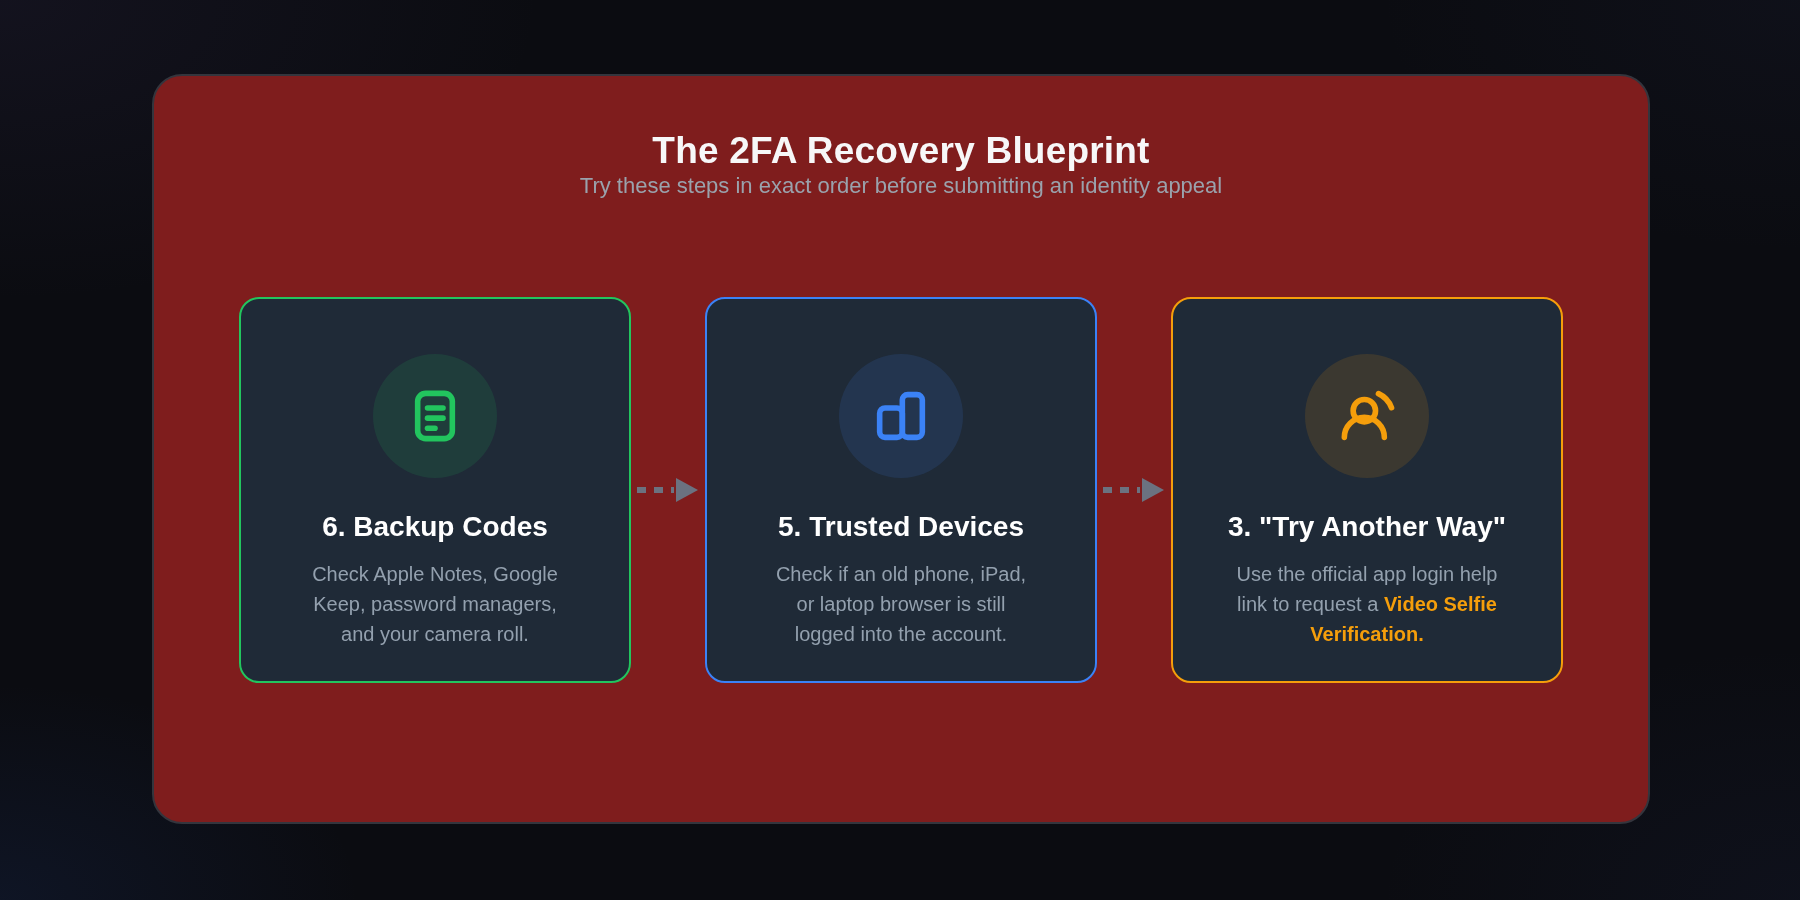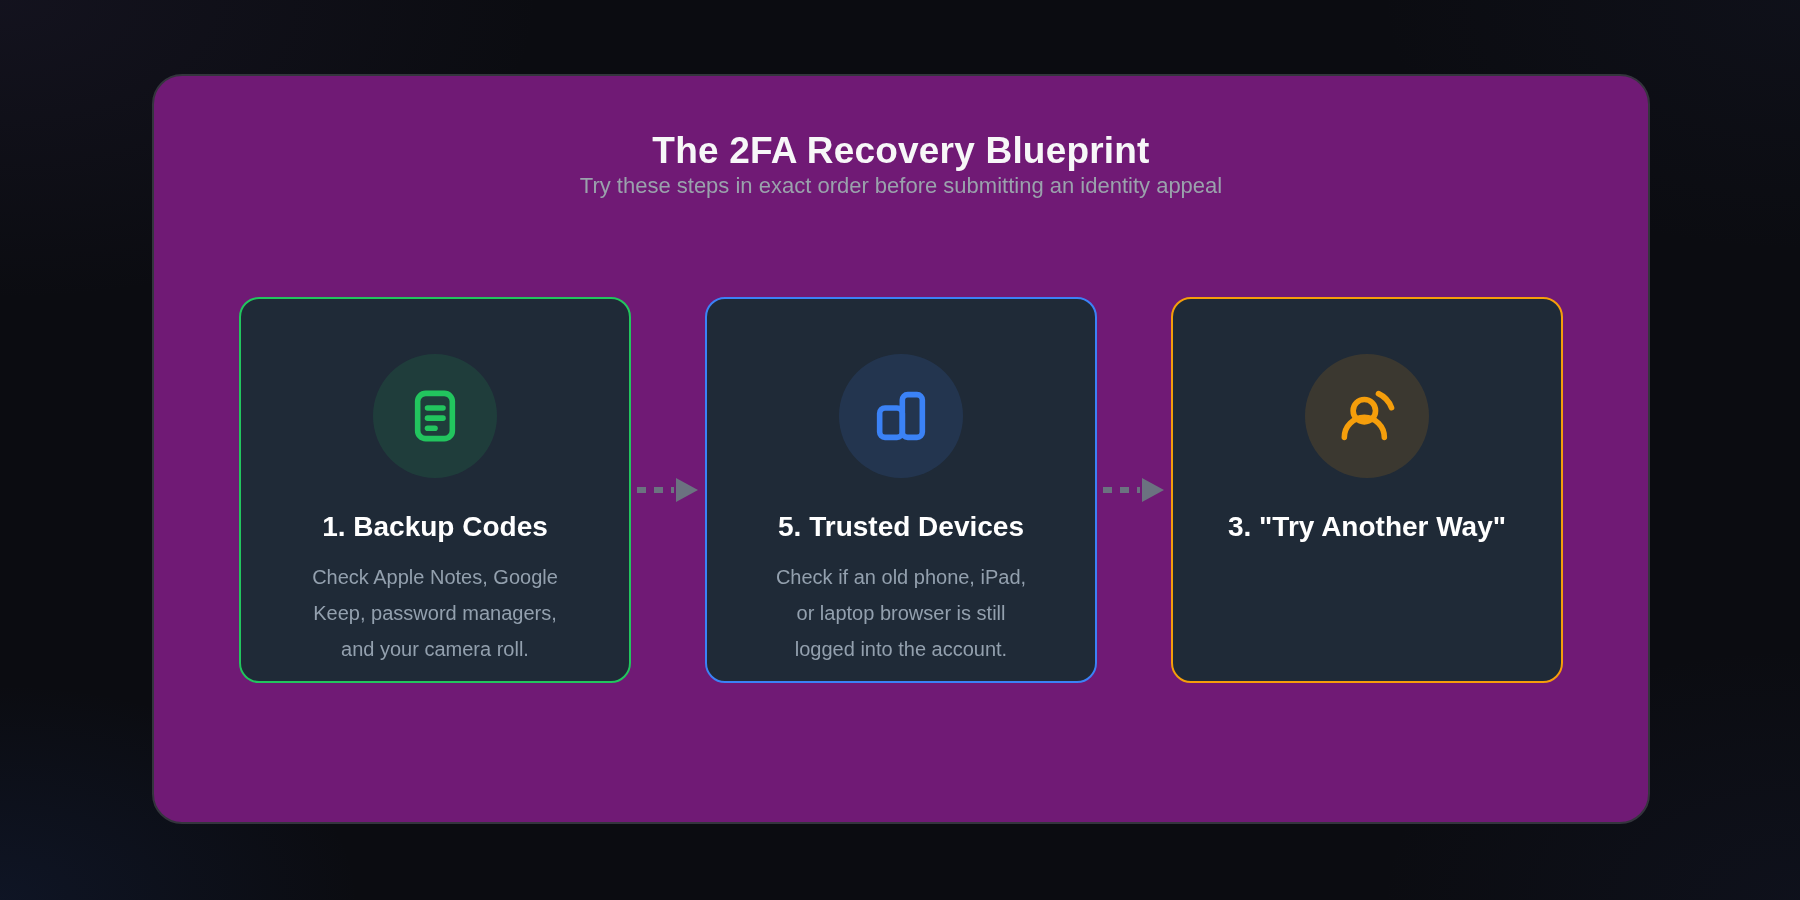--- a/index.html
+++ b/index.html
@@ -9,21 +9,21 @@
     background:
       radial-gradient(900px 500px at 0% 0%, rgba(70, 58, 110, 0.14), transparent 60%),
       radial-gradient(700px 420px at 100% 0%, rgba(50, 55, 100, 0.10), transparent 60%),
       radial-gradient(600px 360px at 0% 100%, rgba(40, 80, 170, 0.13), transparent 60%),
       radial-gradient(700px 420px at 100% 100%, rgba(45, 60, 120, 0.10), transparent 60%),
       #0b0c11;
   }
   .panel {
     position: absolute;
     left: 152px; top: 74px; right: 150px; bottom: 76px;
-    background: #701a75;
+    background: #7f1d1d;
     border: 2px solid #34353d;
     border-radius: 30px;
     display: flex;
     flex-direction: column;
     align-items: center;
   }
   .header { margin-top: 54px; text-align: center; }
   .title {
     color: #f7f7f8;
     font-size: 37px;
@@ -76,21 +76,21 @@
     margin-top: 33px;
     color: #ffffff;
     font-size: 28px;
     font-weight: bold;
   }
   .card-desc {
     margin: 16px auto 0;
     max-width: 264px;
     color: #93a0ae;
     font-size: 20px;
-    line-height: 36px;
+    line-height: 30px;
     font-weight: normal;
   }
   .card-desc .highlight {
     color: var(--accent, #f59e0b);
     font-weight: bold;
   }
   .arrow {
     width: 74px;
     display: flex;
     align-items: center;
@@ -112,21 +112,21 @@
 
     <div class="card" style="--accent: #22c55e;">
       <div class="icon-circle">
         <svg viewBox="0 0 24 24" fill="none" stroke="currentColor" stroke-width="2.1" stroke-linecap="round" stroke-linejoin="round">
           <rect x="5.5" y="3.5" width="13" height="17" rx="3"></rect>
           <line x1="9.2" y1="9" x2="15" y2="9"></line>
           <line x1="9.2" y1="12.8" x2="15" y2="12.8"></line>
           <line x1="9.2" y1="16.6" x2="12" y2="16.6"></line>
         </svg>
       </div>
-      <div class="card-title">1. Backup Codes</div>
+      <div class="card-title">6. Backup Codes</div>
       <p class="card-desc"><span>Check Apple Notes, Google Keep, password managers, and your camera roll.</span></p>
     </div>
 
     <div class="arrow">
       <svg width="68" height="30" viewBox="0 0 68 30">
         <line x1="3" y1="15" x2="40" y2="15" stroke="#6b7280" stroke-width="6" stroke-dasharray="9 8"></line>
         <polygon points="42,3 64,15 42,27" fill="#6b7280"></polygon>
       </svg>
     </div>
 
@@ -150,16 +150,18 @@
 
     <div class="card" style="--accent: #f59e0b;">
       <div class="icon-circle">
         <svg viewBox="0 0 24 24" fill="none" stroke="currentColor" stroke-width="2.1" stroke-linecap="round" stroke-linejoin="round">
           <circle cx="11" cy="10" r="4.2"></circle>
           <path d="M3.5 20a7.5 7.5 0 0 1 15 0"></path>
           <path d="M16.3 3.6a9.5 9.5 0 0 1 4.9 5.3"></path>
         </svg>
       </div>
       <div class="card-title">3. "Try Another Way"</div>
+      <p class="card-desc"><span>Use the official app login help link to request a</span>
+        <strong class="highlight">Video Selfie Verification.</strong></p>
     </div>
 
   </div>
 </div>
 
 </body></html>

